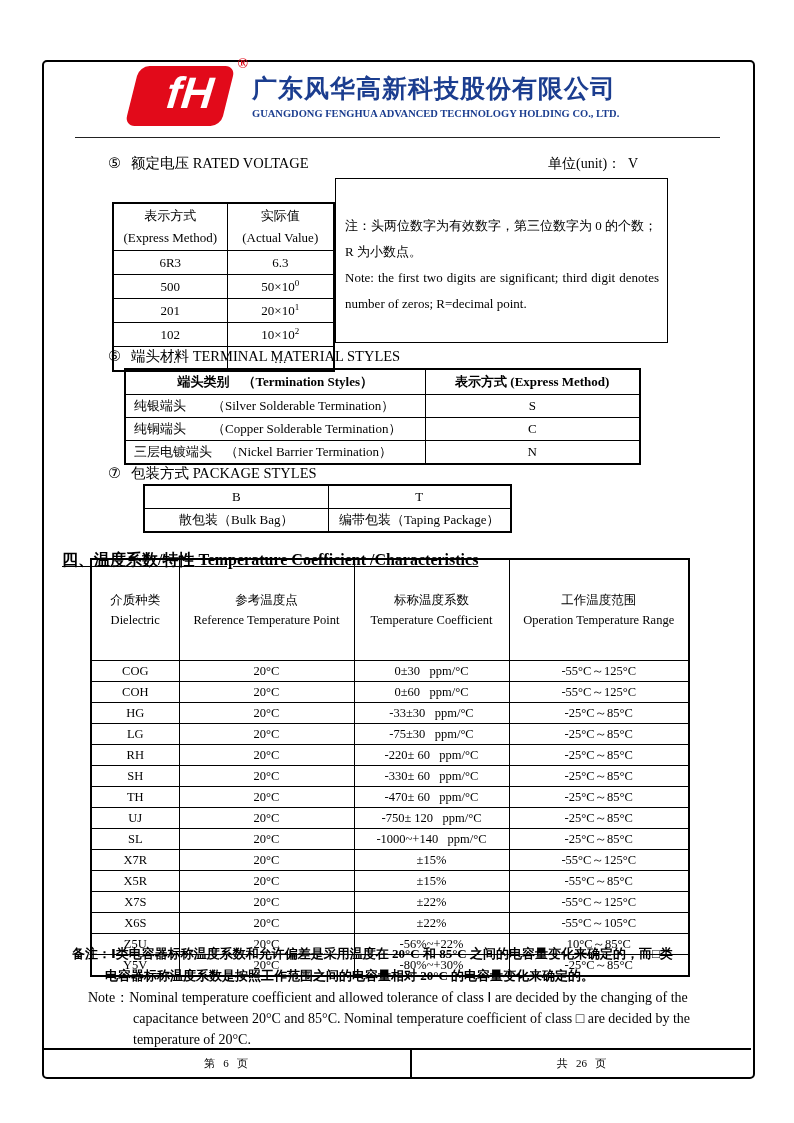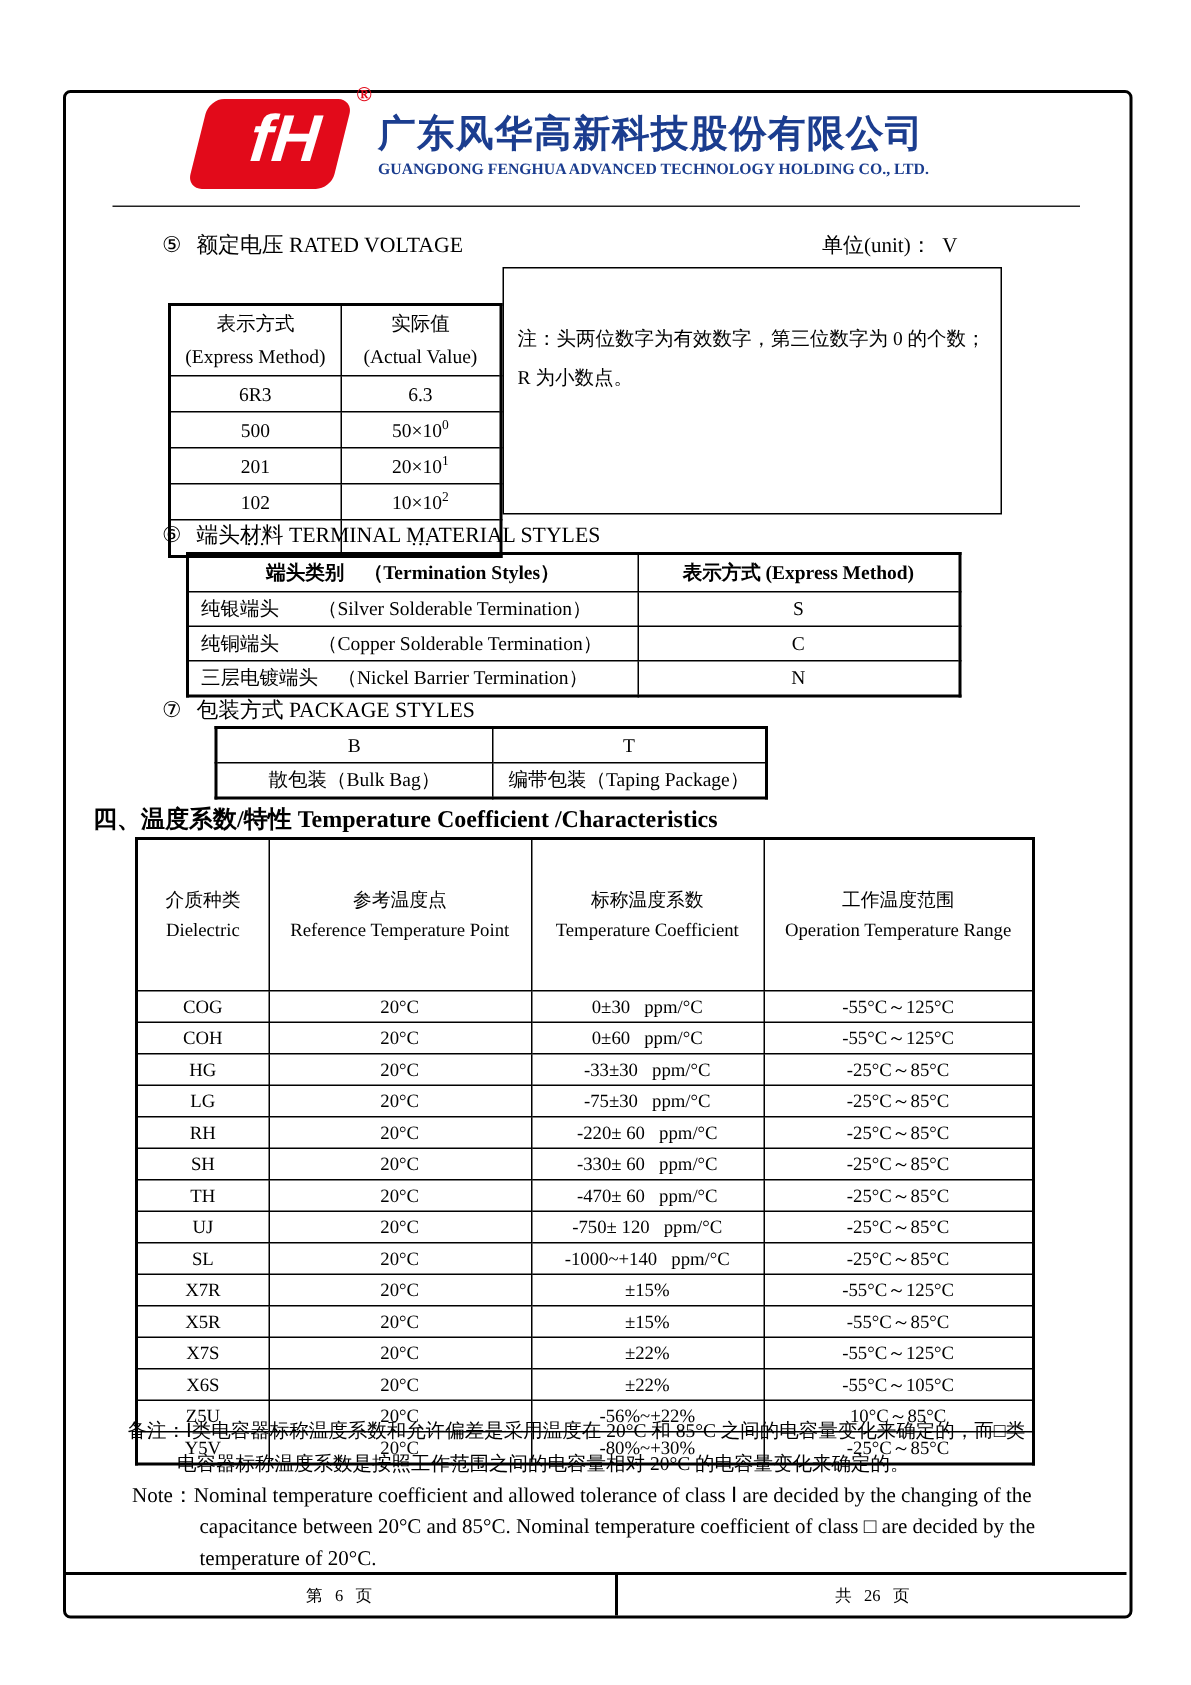--- a/index.html
+++ b/index.html
@@ -39,27 +39,27 @@
             font-size:13px;line-height:26px;}
   .note-box .en{text-align:justify;}
   
   .t-table td{font-size:13px;height:22px;padding:0;}
   .t-table .hdr td{text-align:center;font-weight:bold;height:24px;}
   .t-table td.type{padding-left:8px;}
   .t-table td.code{text-align:center;}
   
   .p-table td{text-align:center;font-size:13px;height:22px;padding:0;}
   
-  .temp-title{position:absolute;left:62px;top:536px;font-size:16px;font-weight:bold;white-space:nowrap;}
+  .temp-title{position:absolute;left:62px;top:550px;font-size:16px;font-weight:bold;white-space:nowrap;text-decoration:underline;}
   .temp-table td{text-align:center;font-size:12.5px;height:20px;padding:0;}
   .temp-table .hdr td{height:43px;}
   .temp-table .hdr div{line-height:20px;}
   .temp-table td:nth-child(3){white-space:pre;}
   
-  .remark{position:absolute;left:85px;top:943px;width:630px;font-size:13px;font-weight:normal;line-height:22px;}
+  .remark{position:absolute;left:72px;top:943px;width:630px;font-size:13px;font-weight:bold;line-height:22px;}
   .remark .cont{margin-left:33px;}
   .en-note{position:absolute;left:88px;top:987px;width:660px;font-size:14px;line-height:21px;}
   .en-note .cont{margin-left:45px;}
   
   .footer{position:absolute;left:42px;top:1048px;width:709px;height:27px;
           border-top:2.5px solid #000;display:flex;}
   .footer .cell{display:flex;align-items:center;justify-content:center;
                 font-size:11px;white-space:pre;height:100%;}
   .footer .left{width:368px;border-right:2px solid #000;}
   .footer .right{flex:1;}
@@ -121,20 +121,21 @@
     <tr>
       <td>…</td>
       <td><span>…</span><sup></sup></td>
     </tr>
   </tbody>
     </table>
 
   <div class="note-box">
     <div>注：头两位数字为有效数字，第三位数字为 0 的个数；</div>
     <div>R 为小数点。</div>
+    <div class="en">Note: the first two digits are significant; third digit denotes number of zeros; R=decimal point.</div>
   </div>
 
   <div class="sec-title" style="left:88px;top:347px;">
     <span class="sec-num">⑥</span><span>端头材料 TERMINAL MATERIAL STYLES</span>
   </div>
 
   <table class="tbl t-table" style="left:124px;top:368px;width:515px;">
     <colgroup>
         <col style="width:300px">
         <col style="width:215px">

